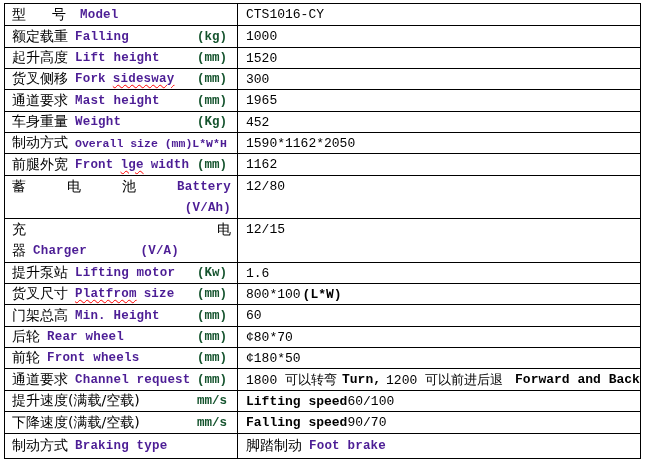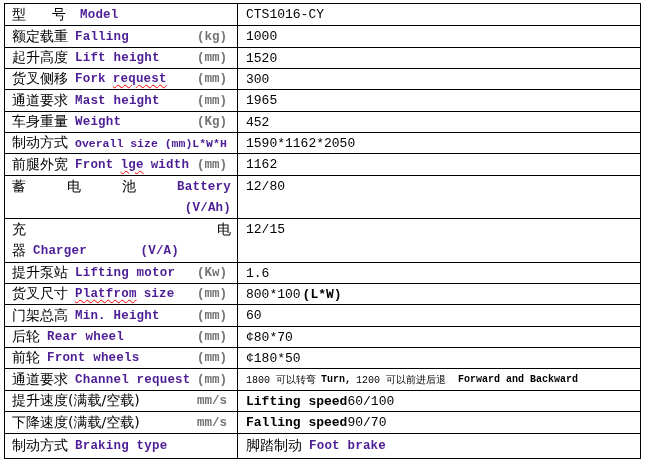--- a/index.html
+++ b/index.html
@@ -26,41 +26,41 @@
 
   .cn{font-family:"DejaVu Sans",sans-serif;font-size:14px;color:#000;}
   .en{
     font-family:"Liberation Mono","DejaVu Sans Mono",monospace;
     font-weight:700;font-size:12.5px;letter-spacing:.2px;margin-left:7px;color:#4c1d95;
   }
   .en.nfm{margin-left:0;}
   .en-long{font-size:11.5px;letter-spacing:0;}
   .unit{
     font-family:"Liberation Mono","DejaVu Sans Mono",monospace;
-    font-weight:700;font-size:12.5px;margin-left:auto;padding-left:4px;color:#737373;
+    font-weight:700;font-size:12.5px;margin-left:auto;padding-left:4px;color:#14532d;
   }
   .val{
     font-family:"Liberation Mono","DejaVu Sans Mono",monospace;
     font-size:13px;color:#000;
   }
   .vb{font-weight:700;}
   .miss{
     text-decoration-line:underline;text-decoration-style:wavy;
     text-decoration-color:#ff0000;text-decoration-thickness:1px;
     text-underline-offset:2px;
   }
   
   .tl{display:block;padding:0 6px 0 7px;}
   .tl .line{display:flex;align-items:center;height:21px;justify-content:flex-end;}
   .tl .spread{justify-content:space-between;}
   .vaunit{margin-left:auto;margin-right:52px;}
   td.vtop{vertical-align:top;}
   td.vtop .vc-inner{height:21px;}
   
-  .cell-channel .val{font-size:10px;letter-spacing:0;text-align:center;}
+  .cell-channel .val{font-size:13px;letter-spacing:0;text-align:center;}
   .sp5{margin-left:5px;}
   .sp10{}
   .sp12{margin-left:12px;}
   .sp2{margin-left:2px;}
   .gap-hao{margin-left:26px;}
   .gap-model{margin-left:14px;}
 </style>
 </head>
 <body>
 
@@ -114,21 +114,21 @@
       <span class="val">1520</span>
     </div>
         </td>
   </tr>
 
   <tr class="h21">
     <td>
           <div class="lc-inner">
       <span class="cn">货叉侧移</span>
       <span class="en">Fork</span>
-      <span class="en miss">request</span>
+      <span class="en miss">sidesway</span>
       <span class="unit">(mm)</span>
     </div>
         </td>
     <td>
           <div class="vc-inner">
       <span class="val">300</span>
     </div>
         </td>
   </tr>
 

